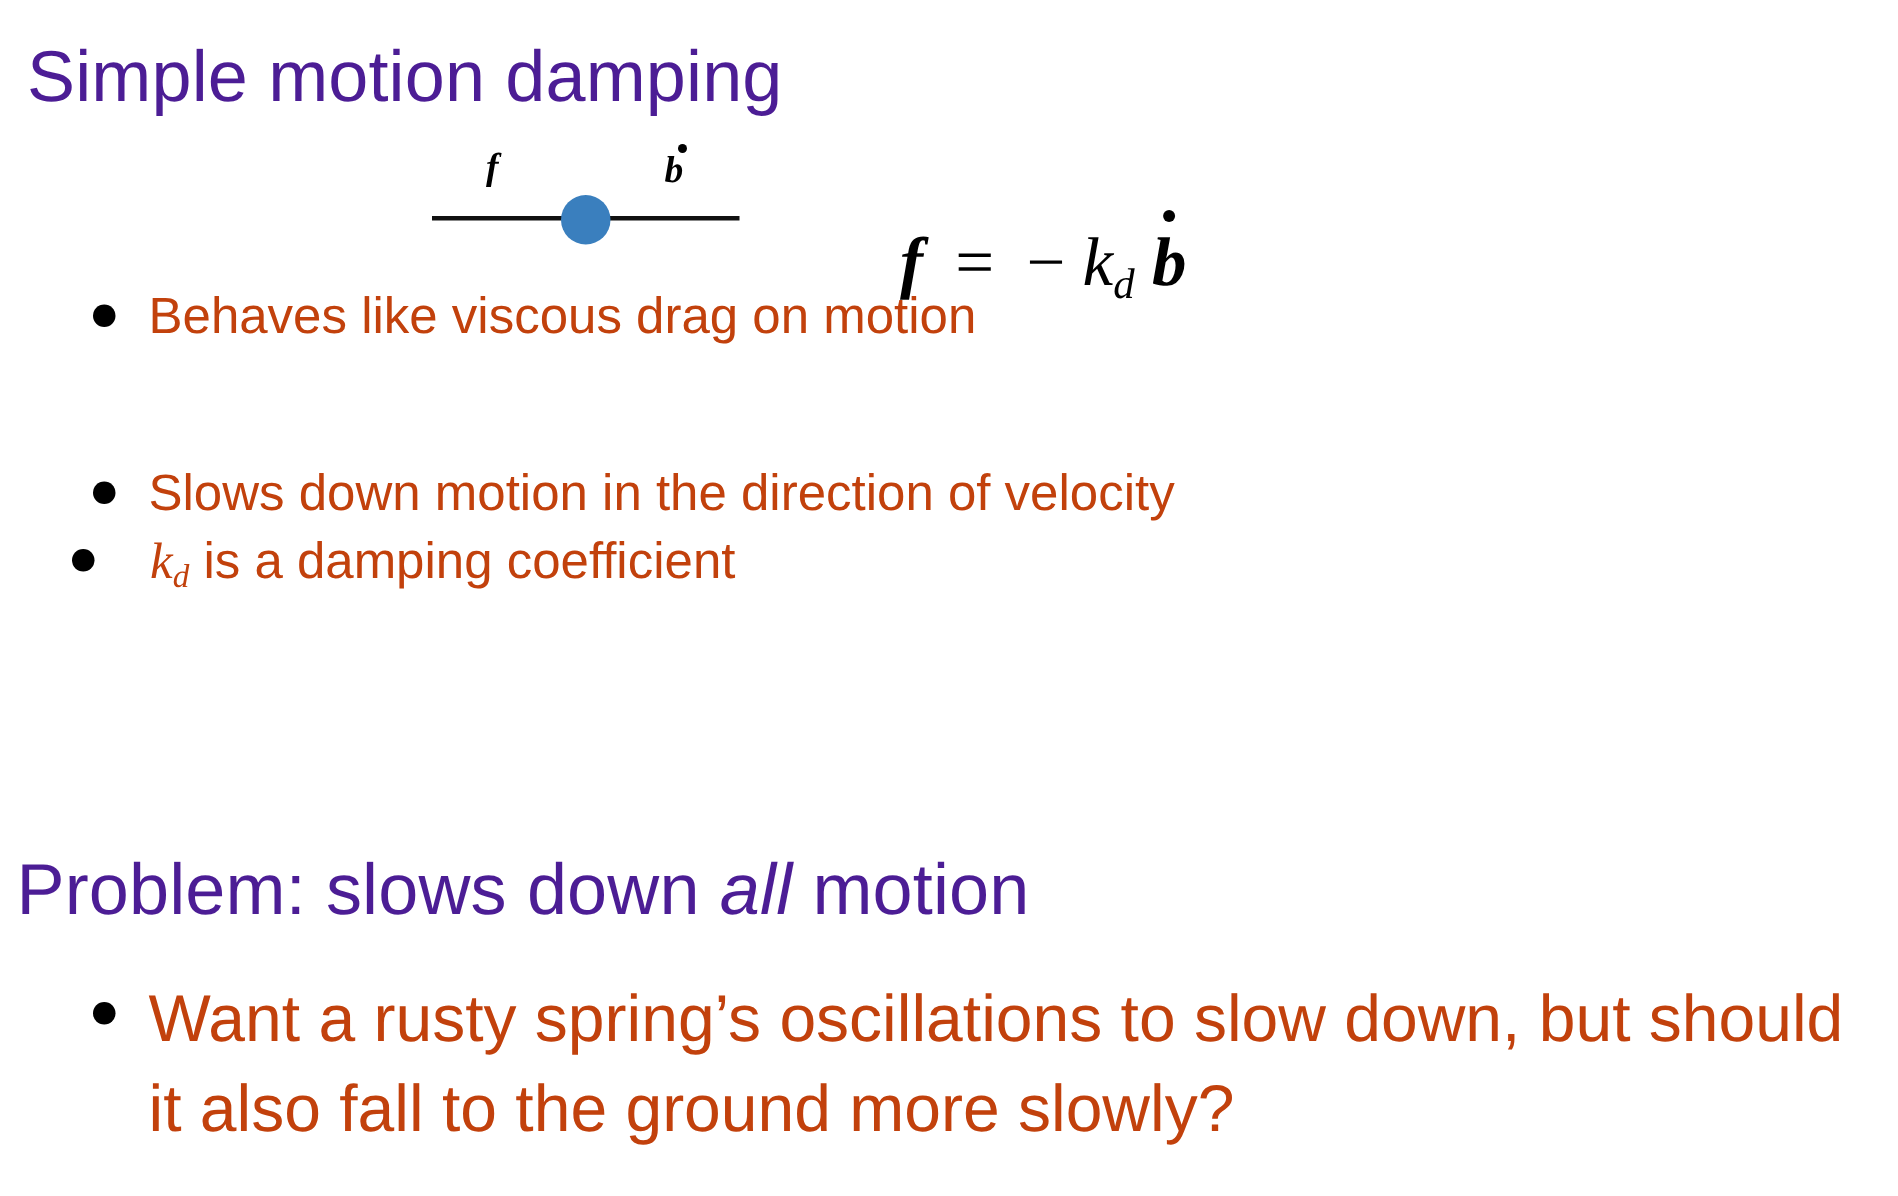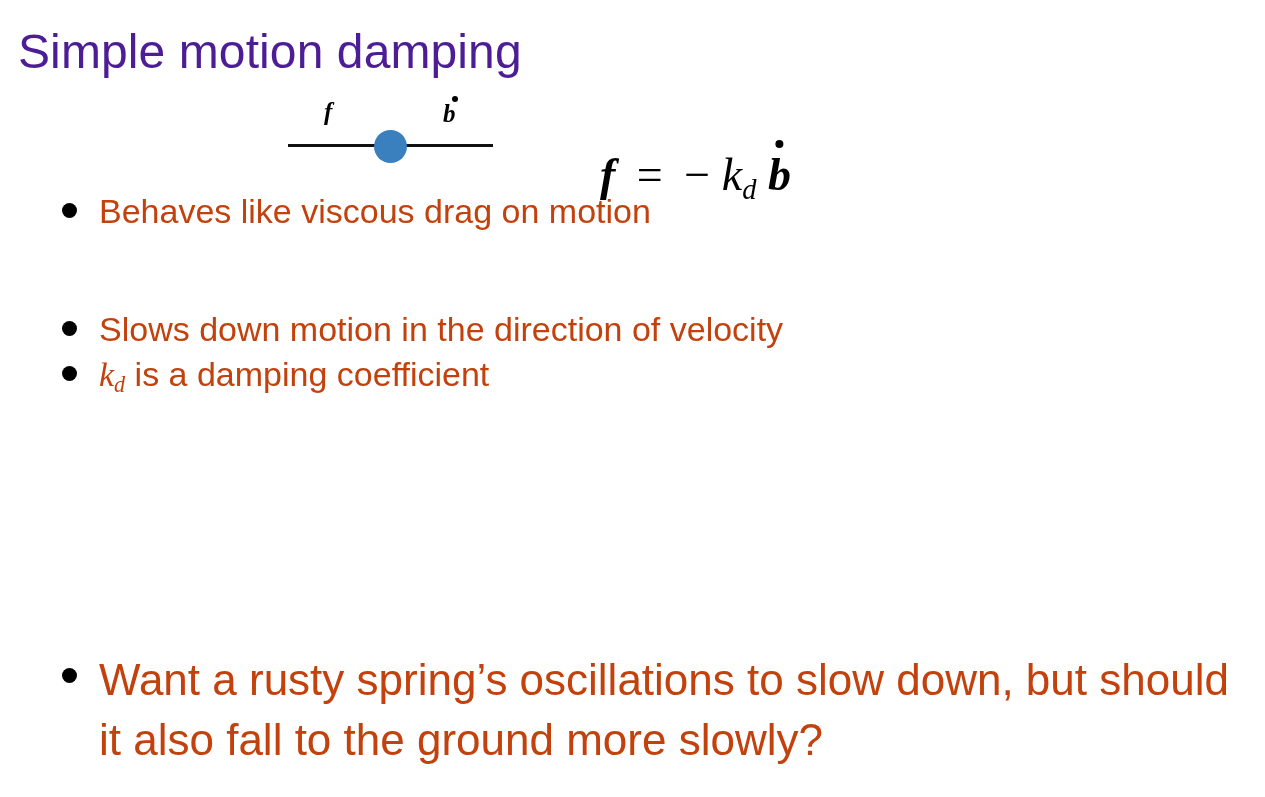--- a/index.html
+++ b/index.html
@@ -59,21 +59,21 @@
     color: #c2410c;
     white-space: nowrap;
   }
   .bullet-text.wrap {
     white-space: normal;
     width: 1130px;
   }
 
   #bullet-1 { left: 62px; top: 190px; }
   #bullet-2 { left: 62px; top: 276px; margin-top: 32px; }
-  #bullet-3 { left: 62px; top: 353px; }
+  #bullet-3 { left: 48px; top: 353px; gap: 15px; }
   #bullet-4 { left: 62px; top: 650px; }
   #bullet-4 .bullet-text { font-size: 44px; line-height: 60px; }
   #bullet-4 .bullet-dot { margin-top: 18px; }
 
   
   .var {
     font-style: italic;
     font-family: "Liberation Serif", serif;
   }
   .sub {
@@ -201,19 +201,20 @@
   <div class="bullet-row" id="bullet-2">
     <div class="bullet-dot"></div>
     <div class="bullet-text">Slows down motion in the direction of velocity</div>
   </div>
 
   <div class="bullet-row" id="bullet-3">
     <div class="bullet-dot"></div>
     <div class="bullet-text"><span class="var">k</span><span class="sub">d</span><span> is a damping coefficient</span></div>
   </div>
 
+  <div class="heading" id="title-problem"><span>Problem: slows down </span><span class="ital">all</span><span> motion</span></div>
 
   <div class="bullet-row" id="bullet-4">
     <div class="bullet-dot"></div>
     <div class="bullet-text wrap">Want a rusty spring’s oscillations to slow down, but should it also fall to the ground more slowly?</div>
   </div>
 
 </div>
 
 </body></html>

